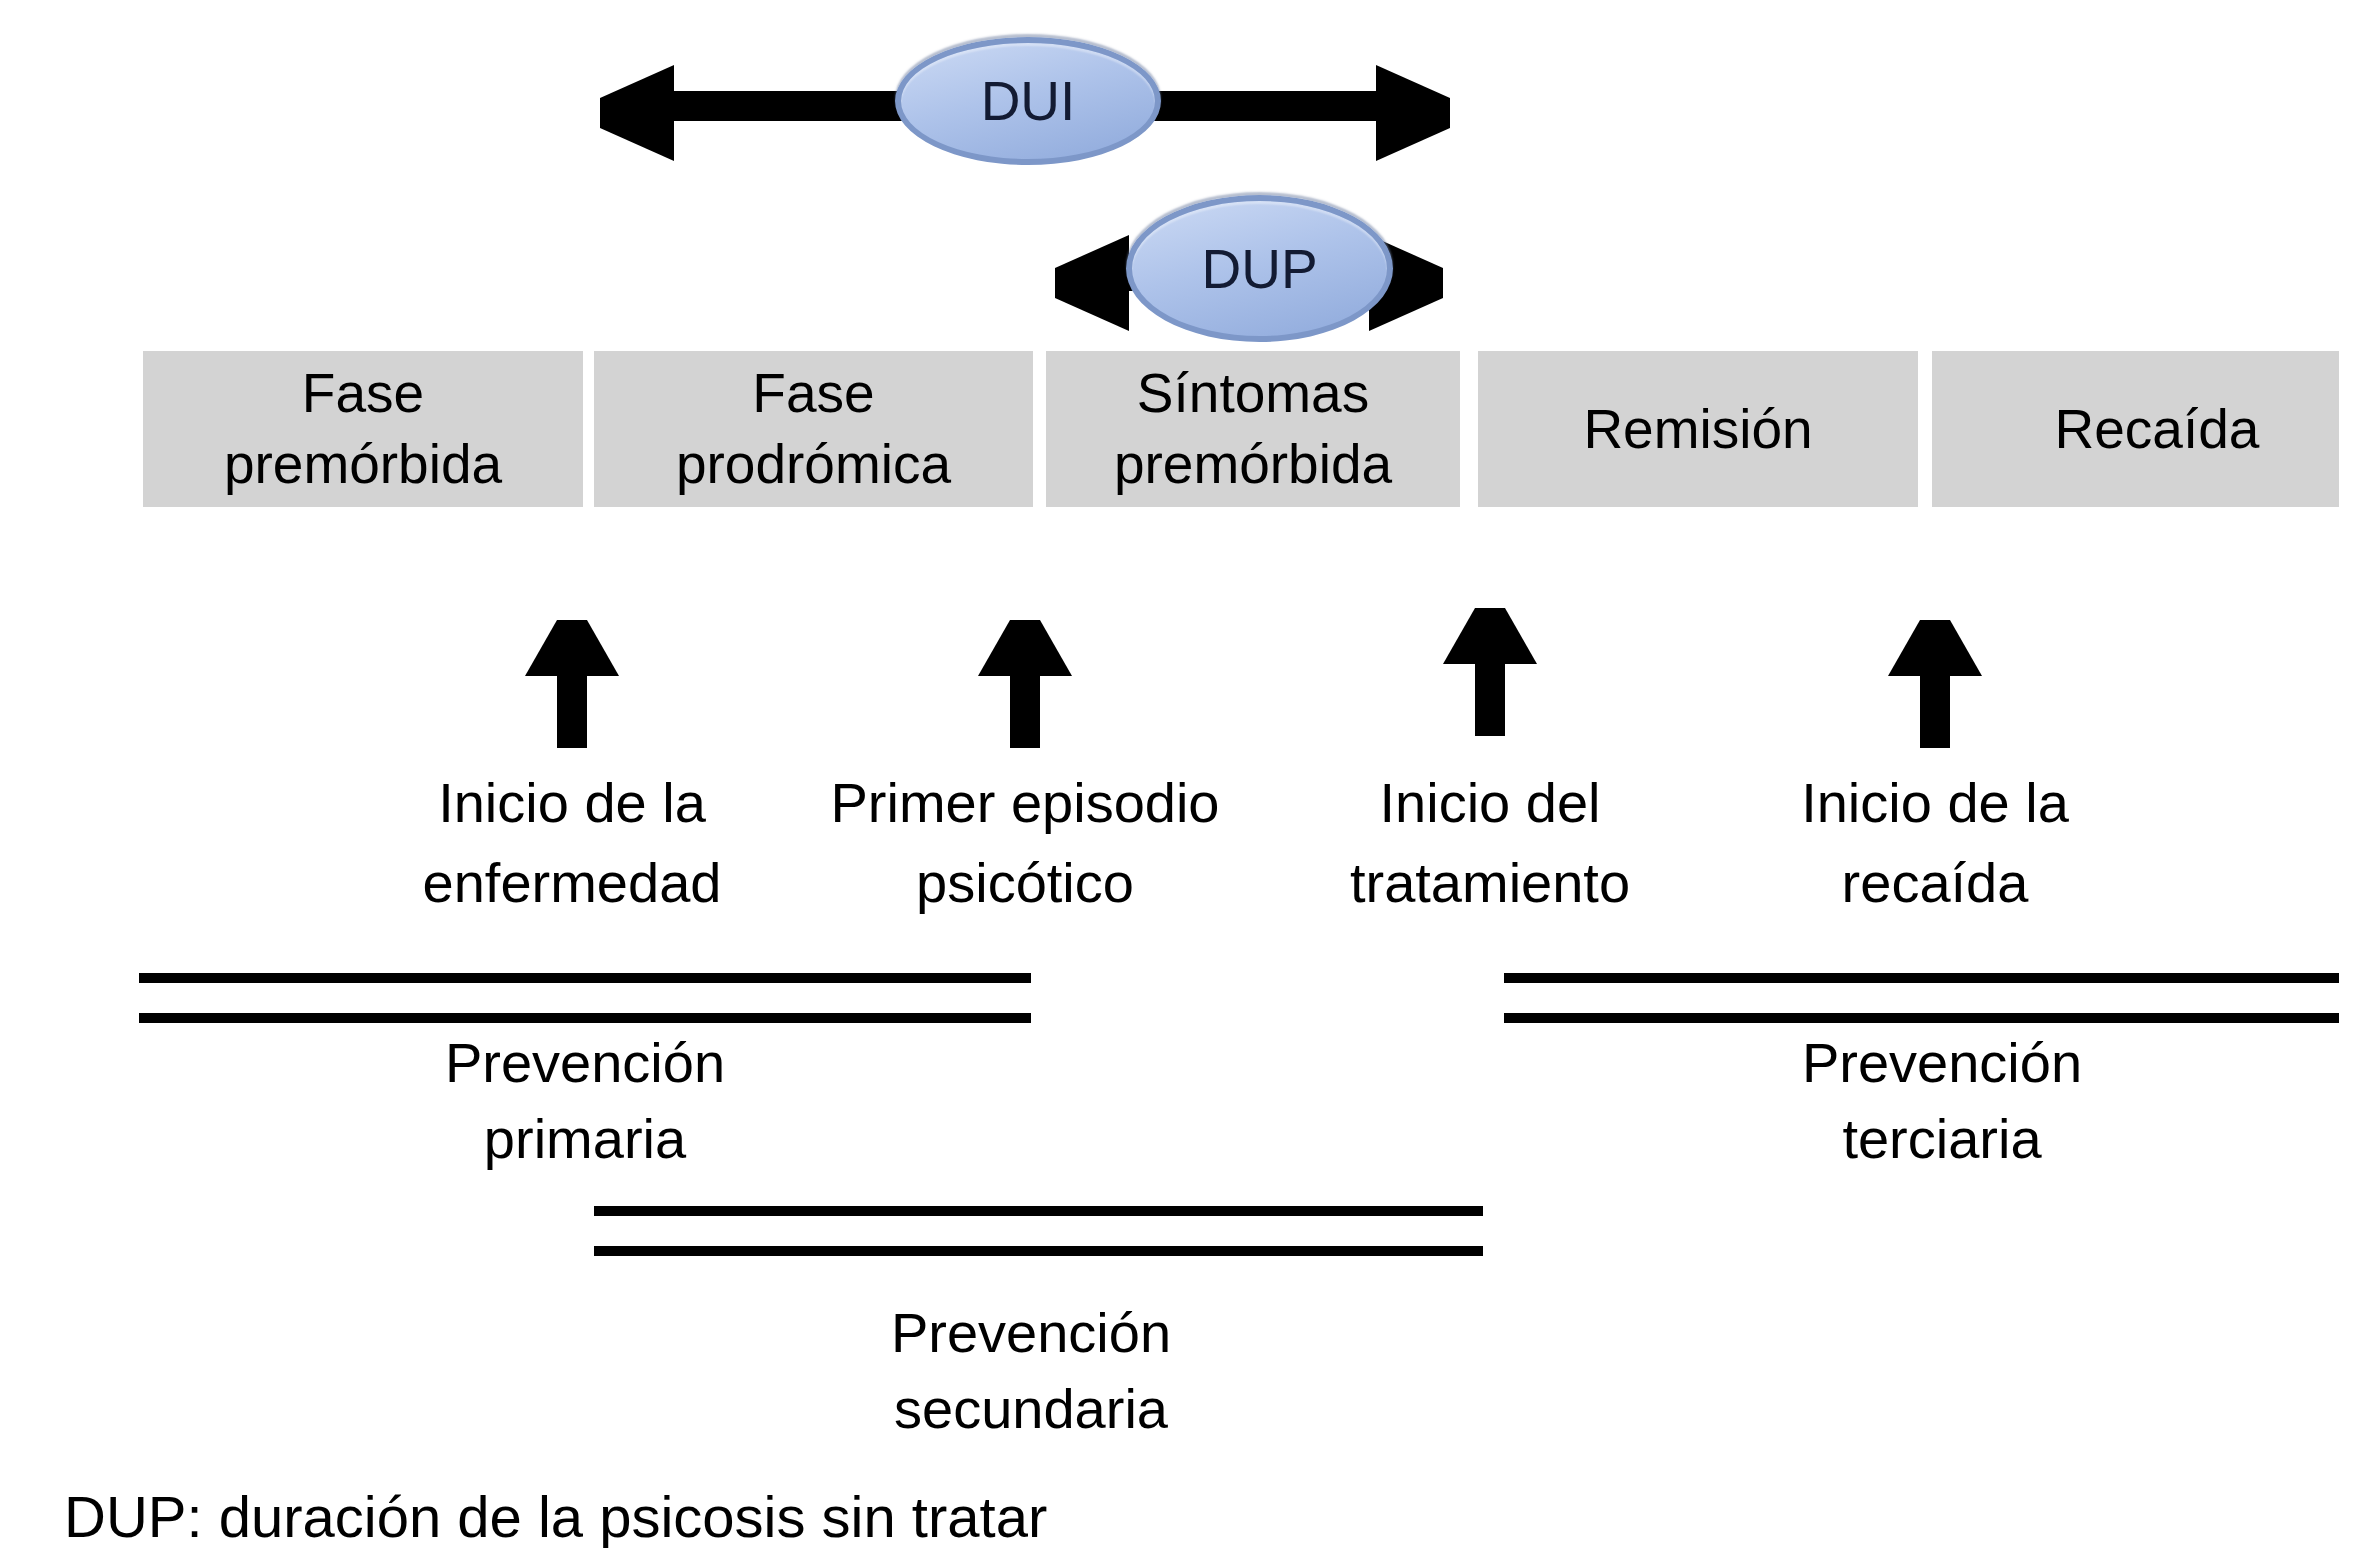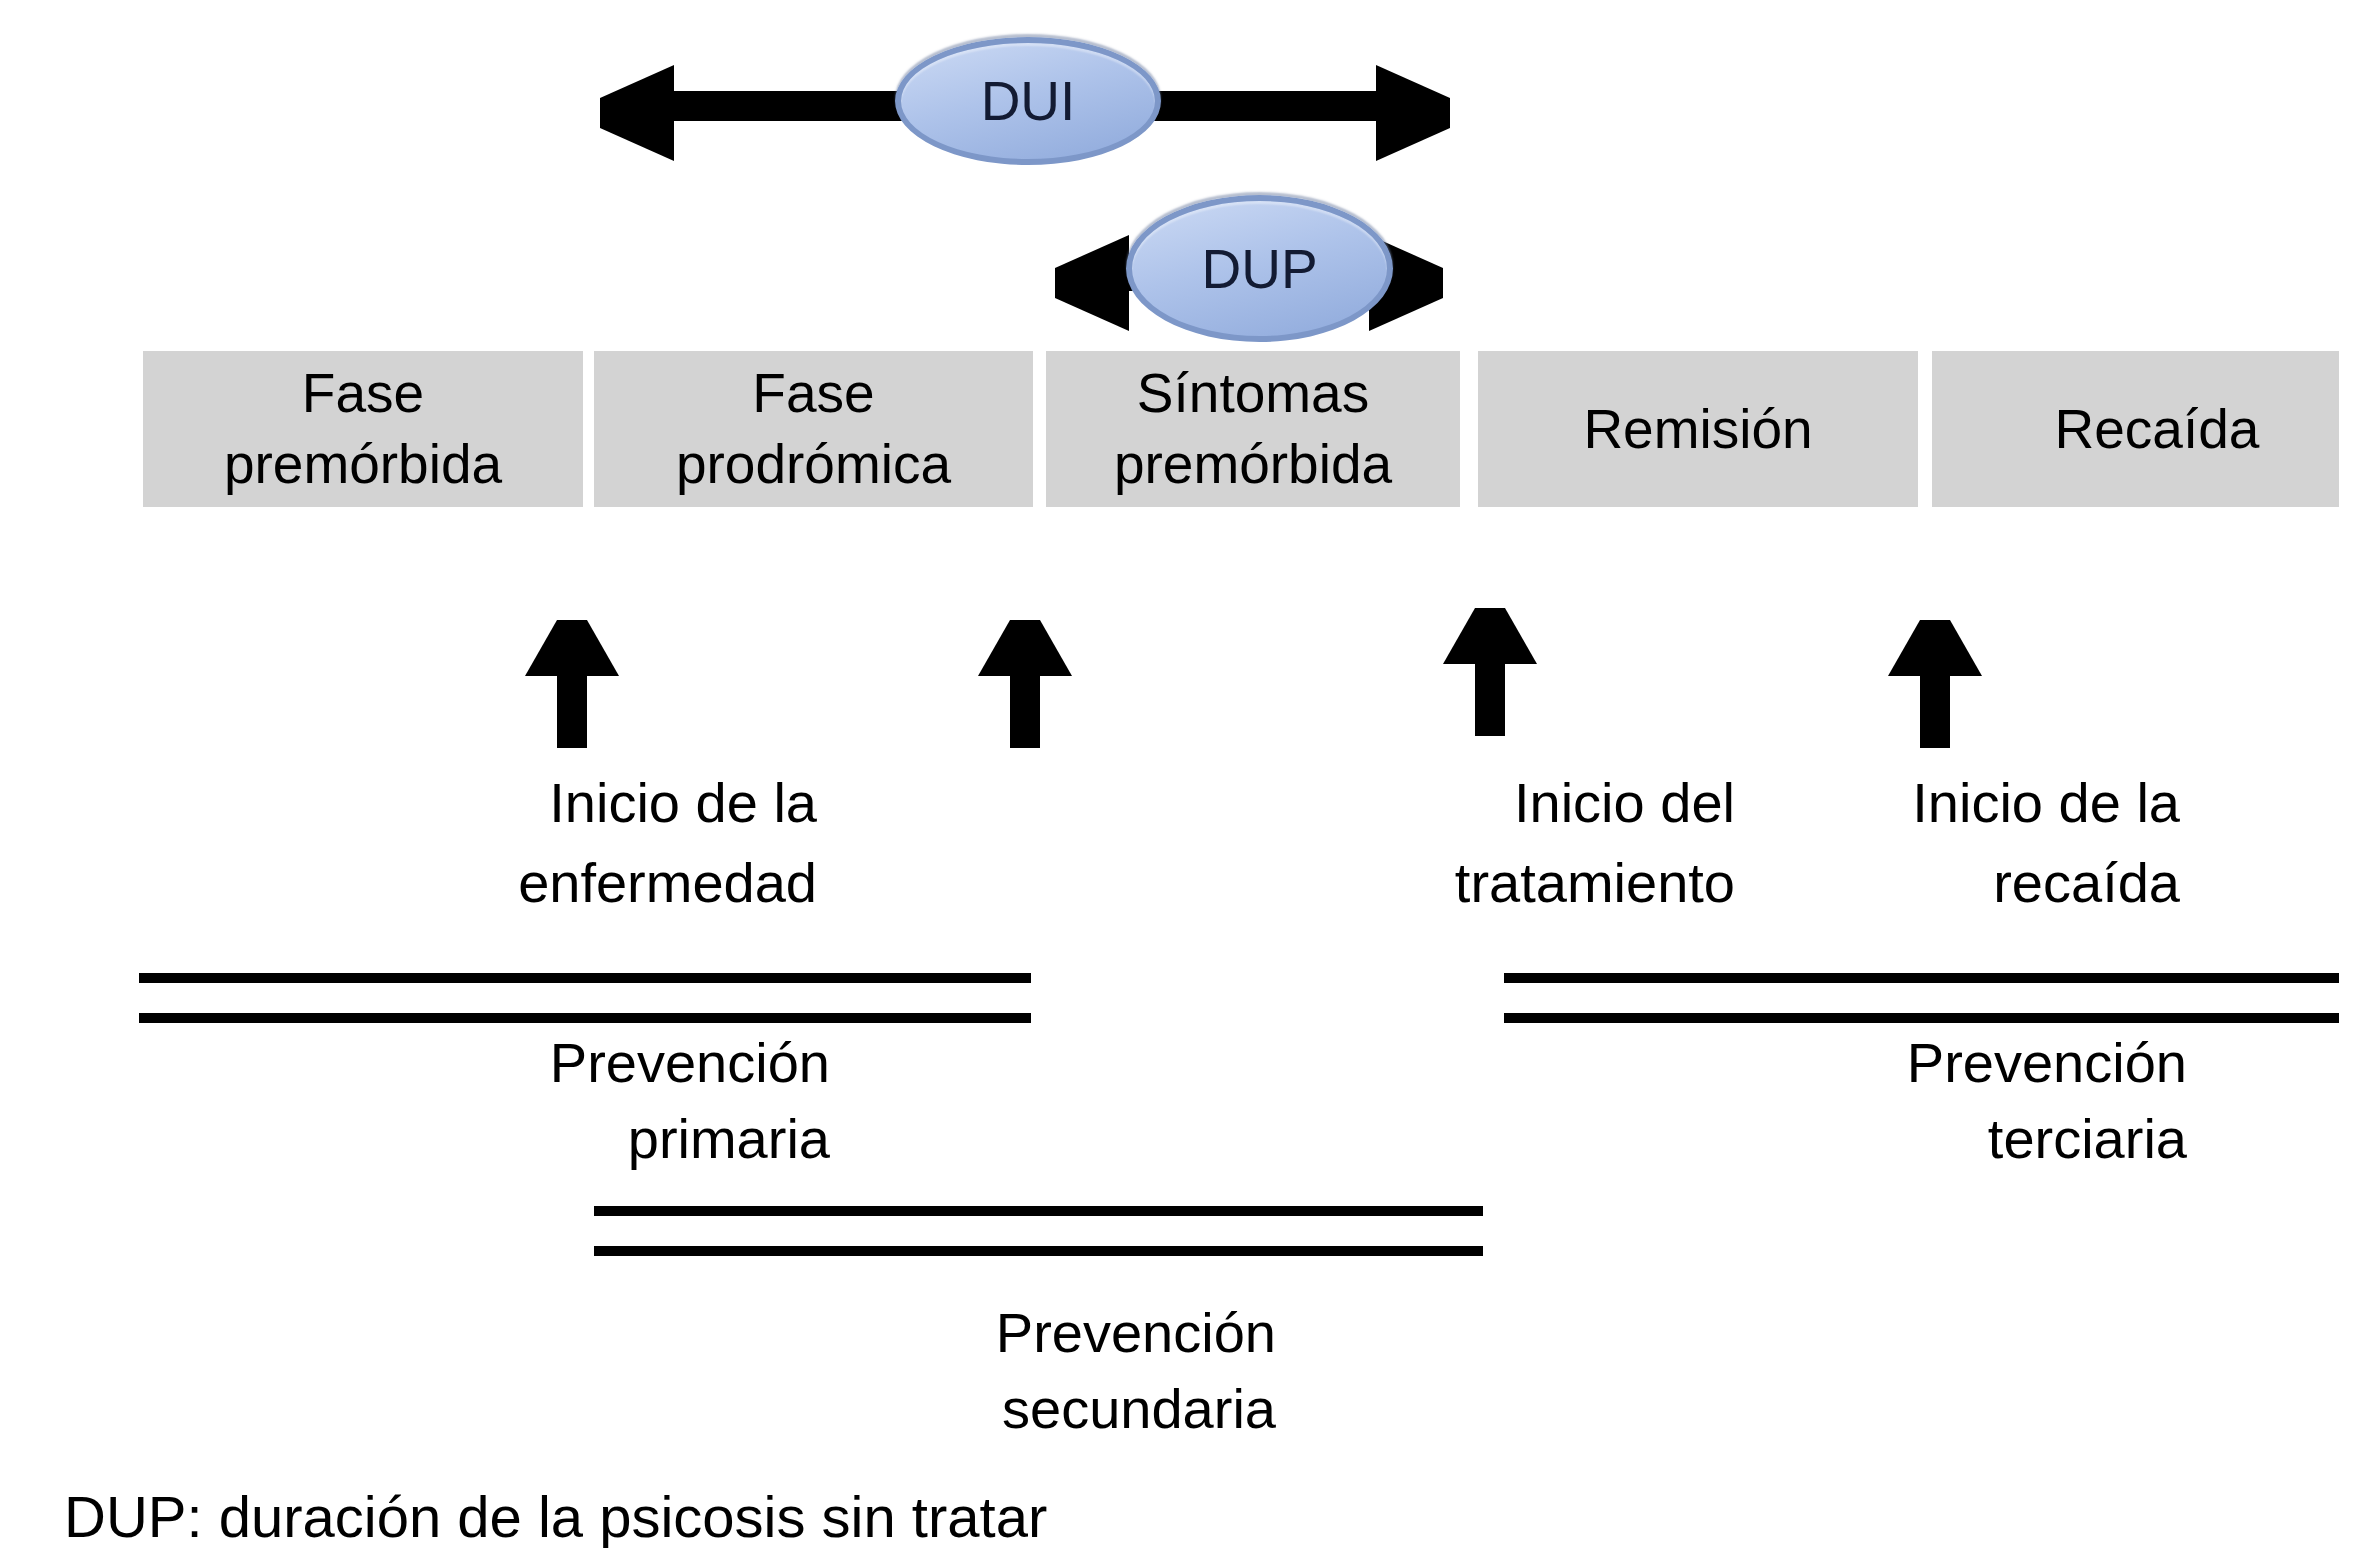--- a/index.html
+++ b/index.html
@@ -27,21 +27,21 @@
     background:var(--phase-box-fill,#d3d3d3);
     display:flex; align-items:center; justify-content:center;
     text-align:center; font-size:55px; line-height:71px; white-space:pre-line; }
 
   
   .v-arrow { position:absolute; width:64px; display:flex; flex-direction:column; align-items:center; }
   .v-arrow .head { width:0; height:0; border-left:32px solid transparent; border-right:32px solid transparent; border-bottom:56px solid var(--line-color,#000); }
   .v-arrow .stem { width:14px; height:72px; background:var(--line-color,#000); }
 
   
-  .label { position:absolute; width:520px; text-align:right; font-size:56px; line-height:80px; white-space:pre-line; }
+  .label { position:absolute; width:520px; text-align:center; font-size:56px; line-height:80px; white-space:pre-line; }
   .prev-label { line-height:76px; }
 
   
   .track { position:absolute; height:28px; border-top:10px solid var(--line-color,#000); border-bottom:10px solid var(--line-color,#000); }
 
   .legend { position:absolute; left:4px; top:1424px; font-size:58px; line-height:66px; text-align:left; }
 </style>
 </head>
 <body>
 
@@ -86,20 +86,22 @@
     <div class="head"></div>
     <div class="stem"></div>
   </div>
   <div class="v-arrow" style="left:1873px; top:545px;">
     <div class="head"></div>
     <div class="stem"></div>
   </div>
 
   <div class="label" style="left:282px;  top:718px;">Inicio de la
 enfermedad</div>
+  <div class="label" style="left:735px;  top:718px;">Primer episodio
+psicótico</div>
   <div class="label" style="left:1200px; top:718px;">Inicio del
 tratamiento</div>
   <div class="label" style="left:1645px; top:718px;">Inicio de la
 recaída</div>
 
   <div class="track" style="left:109px;  top:943px;  width:892px;"></div>
   <div class="track" style="left:1474px; top:943px;  width:880px;"></div>
   <div class="track" style="left:564px;  top:1176px; width:889px;"></div>
 
   <div class="label prev-label" style="left:295px;  top:980px;">Prevención

